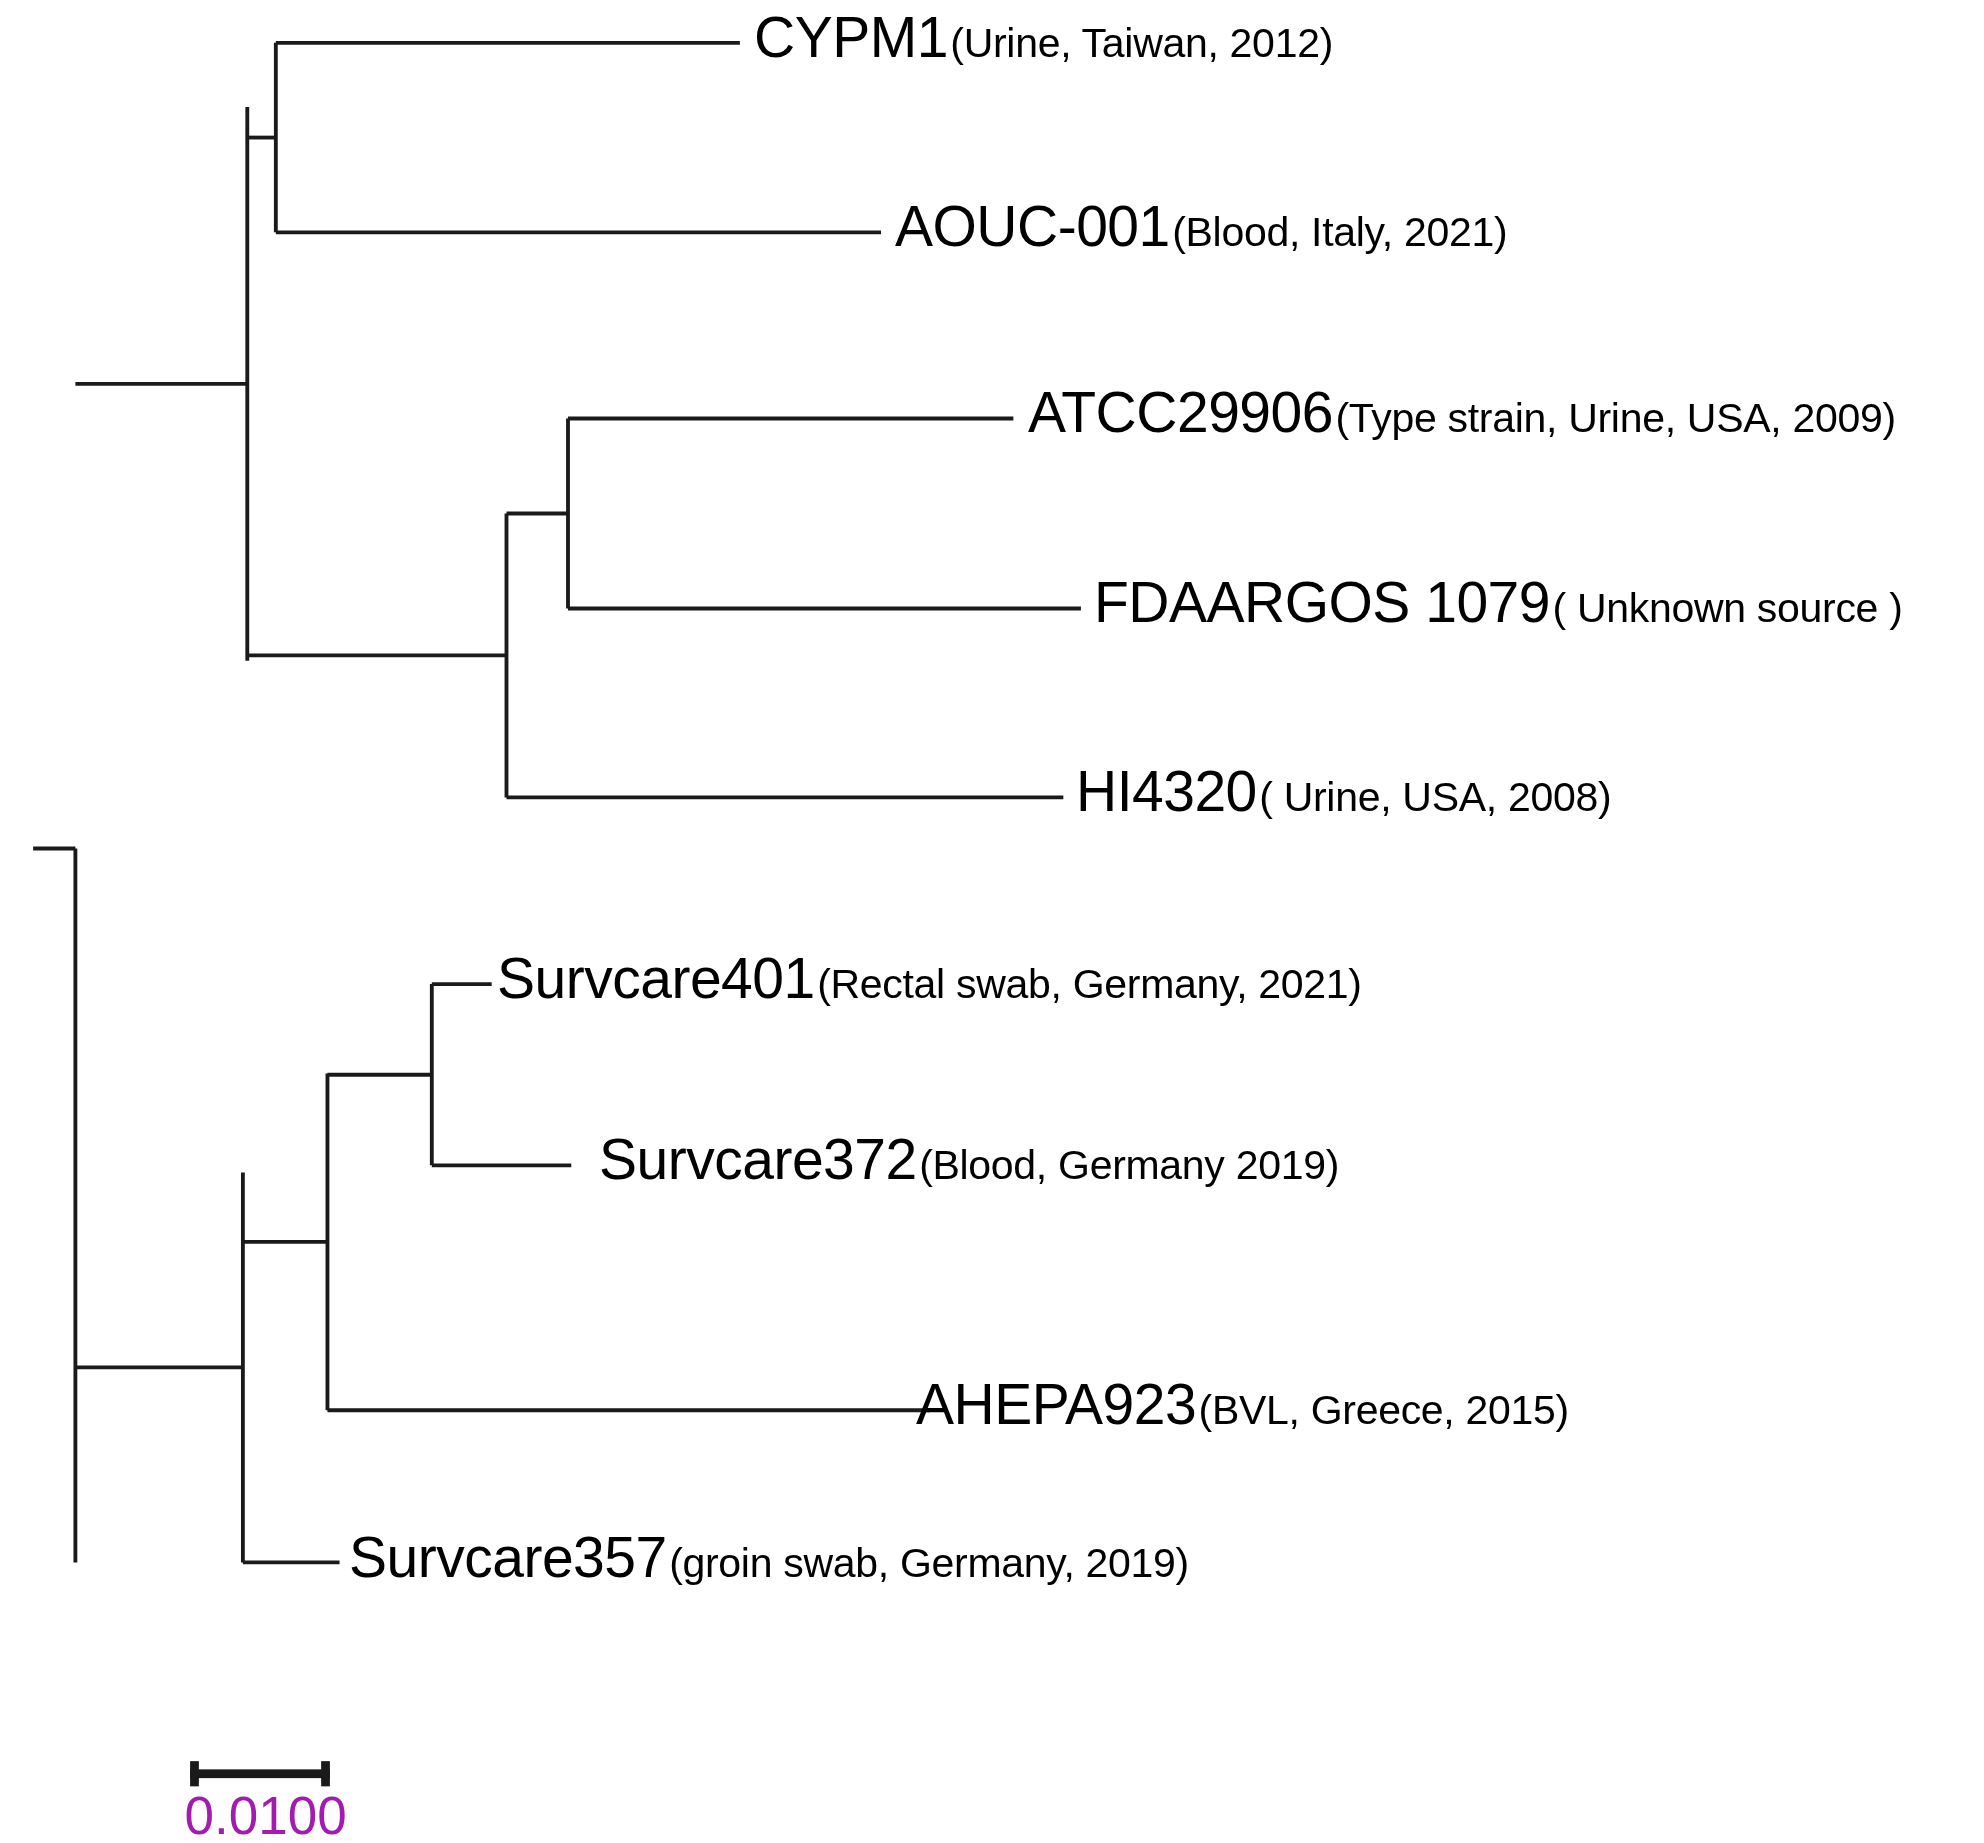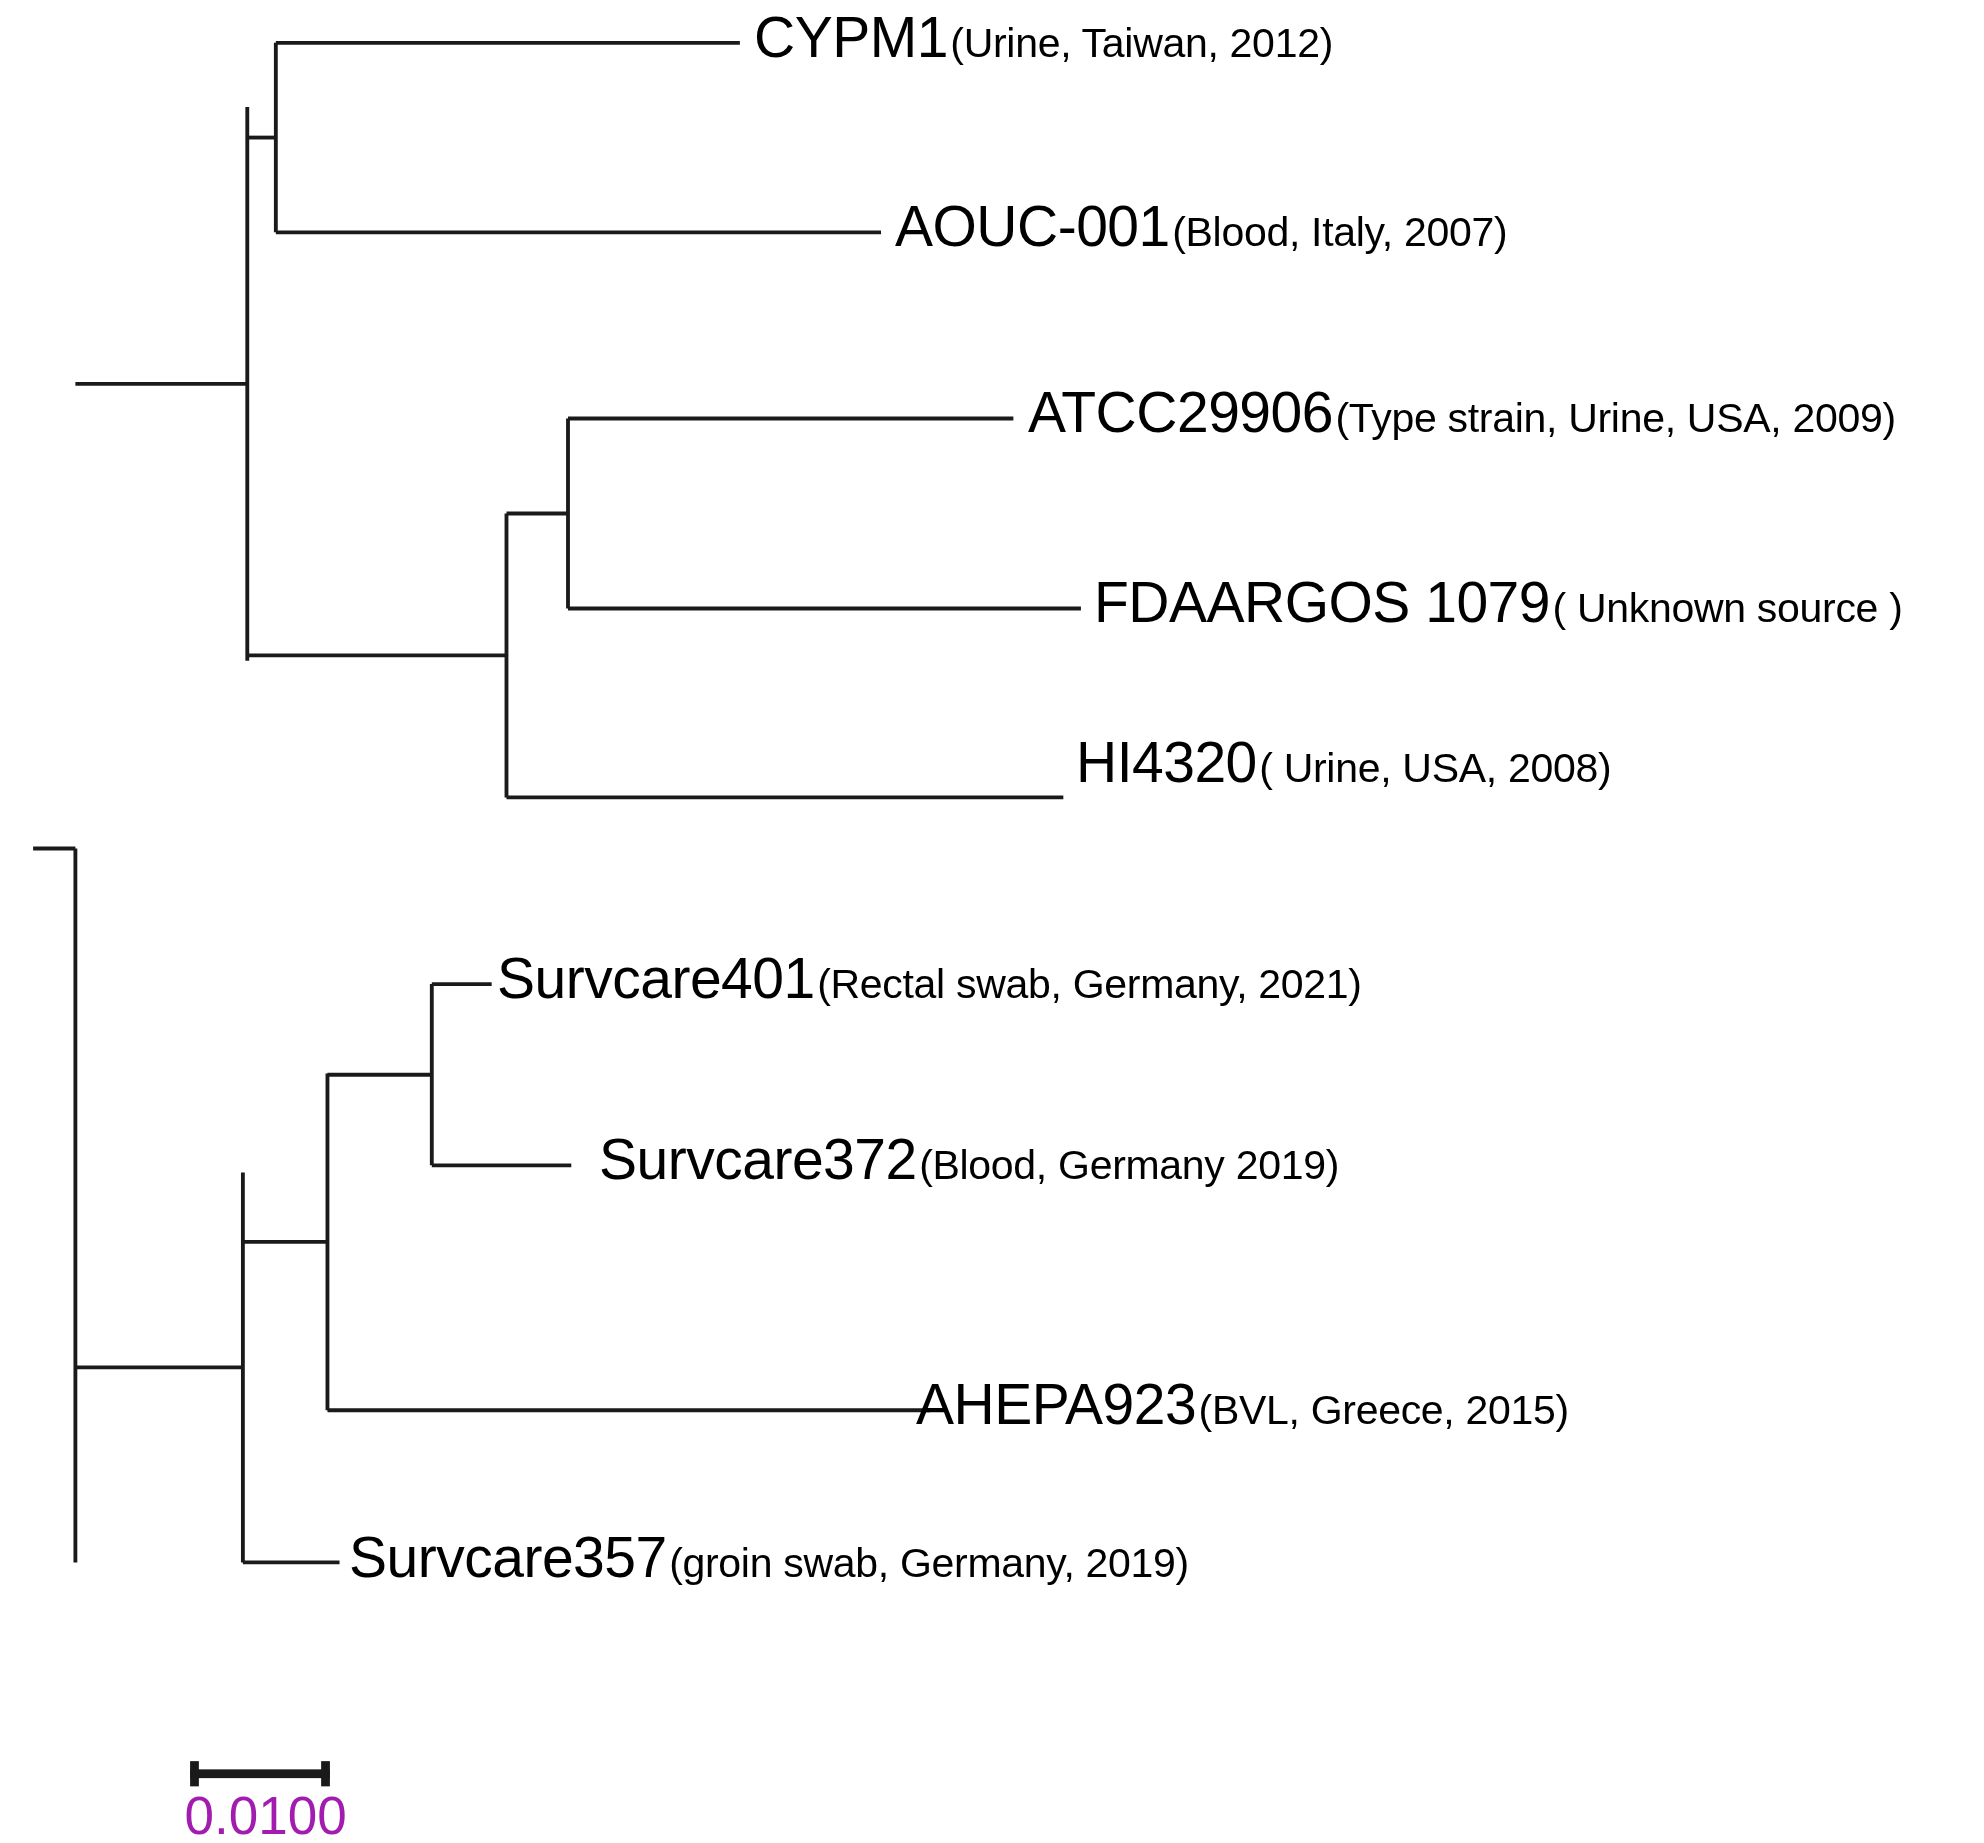--- a/index.html
+++ b/index.html
@@ -91,24 +91,24 @@
       <line x1="1034" y1="1108" x2="1968" y2="1108" class="branch-line"></line>
       <line x1="922" y1="1452" x2="1936" y2="1452" class="branch-line"></line>
       <line x1="786" y1="1792" x2="895" y2="1792" class="branch-line"></line>
       <line x1="786" y1="2122" x2="1040" y2="2122" class="branch-line"></line>
       <line x1="596" y1="2568" x2="1693" y2="2568" class="branch-line"></line>
       <line x1="442" y1="2845" x2="618" y2="2845" class="branch-line"></line>
     </svg>
 
   <div id="tip-labels">
       <div class="tip-label" style="left: 754px; top: 8.8px;"><span class="taxon-name">CYPM1</span> <span class="taxon-meta">(Urine, Taiwan, 2012)</span></div>
-      <div class="tip-label" style="left: 895px; top: 198px;"><span class="taxon-name">AOUC-001</span> <span class="taxon-meta">(Blood, Italy, 2007)</span></div>
+      <div class="tip-label" style="left: 895px; top: 198px;"><span class="taxon-name">AOUC-001</span> <span class="taxon-meta">(Blood, Italy, 2021)</span></div>
       <div class="tip-label" style="left: 1028px; top: 384px;"><span class="taxon-name">ATCC29906</span> <span class="taxon-meta">(Type strain,  Urine, USA, 2009)</span></div>
       <div class="tip-label" style="left: 1094px; top: 574px;"><span class="taxon-name">FDAARGOS  1079</span> <span class="taxon-meta">( Unknown source )</span></div>
-      <div class="tip-label" style="left: 1076px; top: 734px;"><span class="taxon-name">HI4320</span> <span class="taxon-meta">( Urine, USA,  2008)</span></div>
+      <div class="tip-label" style="left: 1076px; top: 763px;"><span class="taxon-name">HI4320</span> <span class="taxon-meta">( Urine, USA,  2008)</span></div>
       <div class="tip-label" style="left: 497px; top: 950px;"><span class="taxon-name">Survcare401</span> <span class="taxon-meta">(Rectal swab, Germany, 2021)</span></div>
       <div class="tip-label" style="left: 583px; top: 1131px; margin-left: 16px;"><span class="taxon-name">Survcare372</span> <span class="taxon-meta">(Blood, Germany 2019)</span></div>
       <div class="tip-label" style="left: 916px; top: 1376px;"><span class="taxon-name">AHEPA923</span> <span class="taxon-meta">(BVL, Greece, 2015)</span></div>
       <div class="tip-label" style="left: 349px; top: 1529px;"><span class="taxon-name">Survcare357</span> <span class="taxon-meta">(groin swab, Germany, 2019)</span></div>
     </div>
 
   <div class="scale-bar-group" id="scale-bar" style="left: 189px; top: 1760px;">
     <svg class="scale-bar-svg" id="scale-bar-svg" width="142" height="27.5" viewBox="0 0 259 50">
         <rect x="2" y="17" width="255" height="16" fill="#1a1a1a"></rect>
         <rect x="2" y="2" width="16" height="46" fill="#1a1a1a"></rect>

